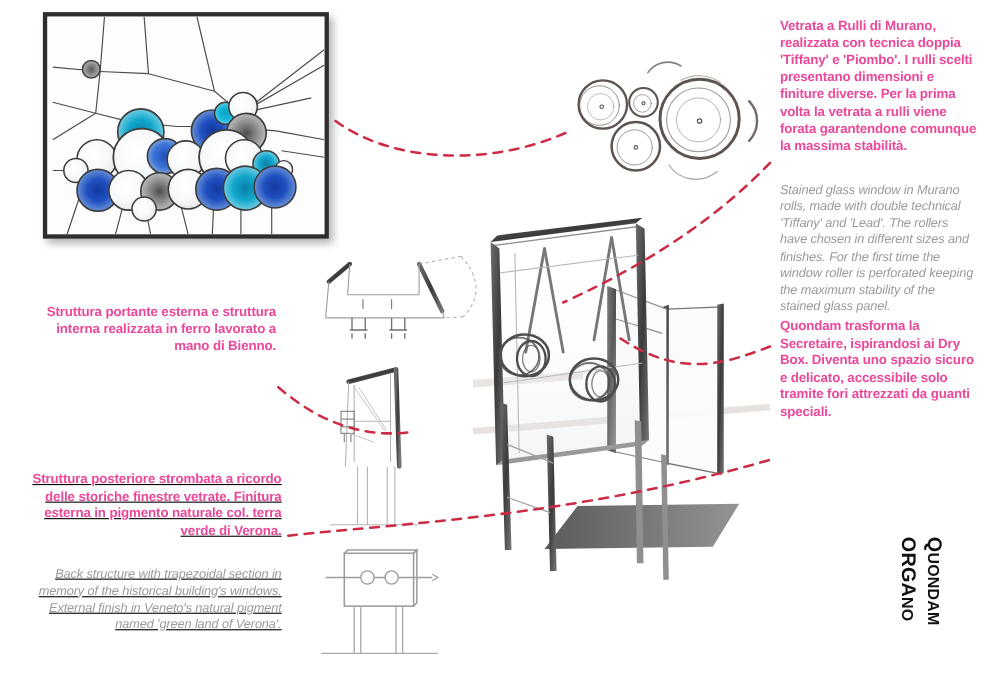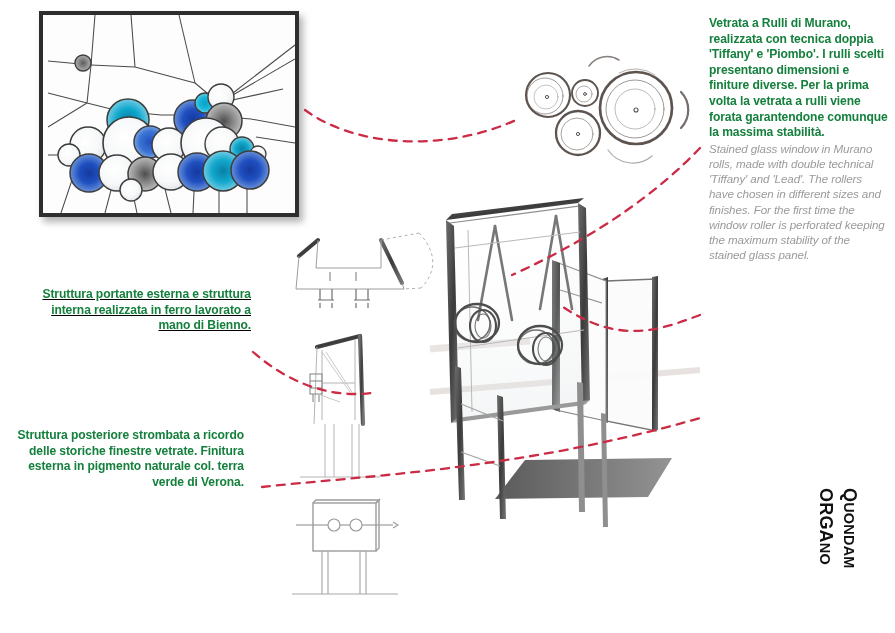--- a/index.html
+++ b/index.html
@@ -8,32 +8,33 @@
     background:#ffffff;
     font-family:"Liberation Sans", sans-serif;
     overflow:hidden;
     position:relative;
   }
   .board{position:absolute;inset:0;}
 
   
   .txt-block{position:absolute;}
   .txt-it{
-    color:#15803d;
+    color:#ec4899;
     font-size:12.1px;
     line-height:15.6px;
     font-weight:600;
     letter-spacing:-0.1px;
   }
   .txt-en{
     color:#9a9a9a;
     font-size:11.6px;
     line-height:15.2px;
     font-style:italic;
     letter-spacing:-0.1px;
+    margin-top:24px;
   }
   .ta-right{text-align:right;}
   .ta-left{text-align:left;}
 
   
   #glass-box{
     position:absolute;
     left:39px;top:11px;width:260px;height:206px;
     border:4px solid #2e2e2e;
     background:#fdfdfd;
@@ -362,29 +363,31 @@
       <path d="M253,352 C290,384 330,398 371,393"></path>
       <path d="M262,487 C360,476 520,470 700,418"></path>
     </g>
   </svg>
 
   <div class="txt-block ta-left" style="left:709px;top:16px;width:180px;">
     <div class="txt-it">Vetrata a Rulli di Murano, realizzata con tecnica doppia 'Tiffany' e 'Piombo'.  I rulli scelti presentano dimensioni e finiture diverse. Per la prima volta la vetrata a rulli viene forata garantendone comunque la massima stabilità.</div>
     <div class="txt-en">Stained glass window in Murano rolls, made with double technical 'Tiffany' and 'Lead'. The rollers have chosen in different sizes and finishes. For the first time the window roller is perforated keeping the maximum stability of the stained glass panel.</div>
   </div>
 
-  <div class="txt-block ta-right" style="left:22px;top:287px;width:229px;text-decoration:underline;">
+  <div class="txt-block ta-right" style="left:22px;top:276px;width:229px;">
     <div class="txt-it">Struttura portante esterna e struttura interna realizzata in ferro lavorato a mano di Bienno.</div>
   </div>
 
   <div class="txt-block ta-left" style="left:709px;top:289px;width:182px;">
-  </div>
-
-  <div class="txt-block ta-right" style="left:4px;top:428px;width:240px;">
+    <div class="txt-it">Quondam trasforma la Secretaire, ispirandosi ai Dry Box. Diventa uno spazio sicuro e delicato, accessibile solo tramite fori attrezzati da guanti speciali.</div>
+  </div>
+
+  <div class="txt-block ta-right" style="left:16px;top:428px;width:240px;text-decoration:underline;">
     <div class="txt-it">Struttura posteriore strombata a ricordo delle storiche finestre vetrate. Finitura esterna in pigmento naturale col. terra verde di Verona.</div>
+    <div class="txt-en">Back structure with trapezoidal section in memory of the historical building's windows. External finish in Veneto's natural pigment named 'green land of Verona'.</div>
   </div>
 
   <div id="logo-wrap">
     <div class="logo-line" style="left:16px;top:8px;transform:rotate(90deg);">
       <span>ORGA</span><span class="sc">NO</span>
     </div>
     <div class="logo-line" style="left:40px;top:8px;transform:rotate(90deg);">
       <span>Q</span><span class="sc">UONDAM</span>
     </div>
   </div>

